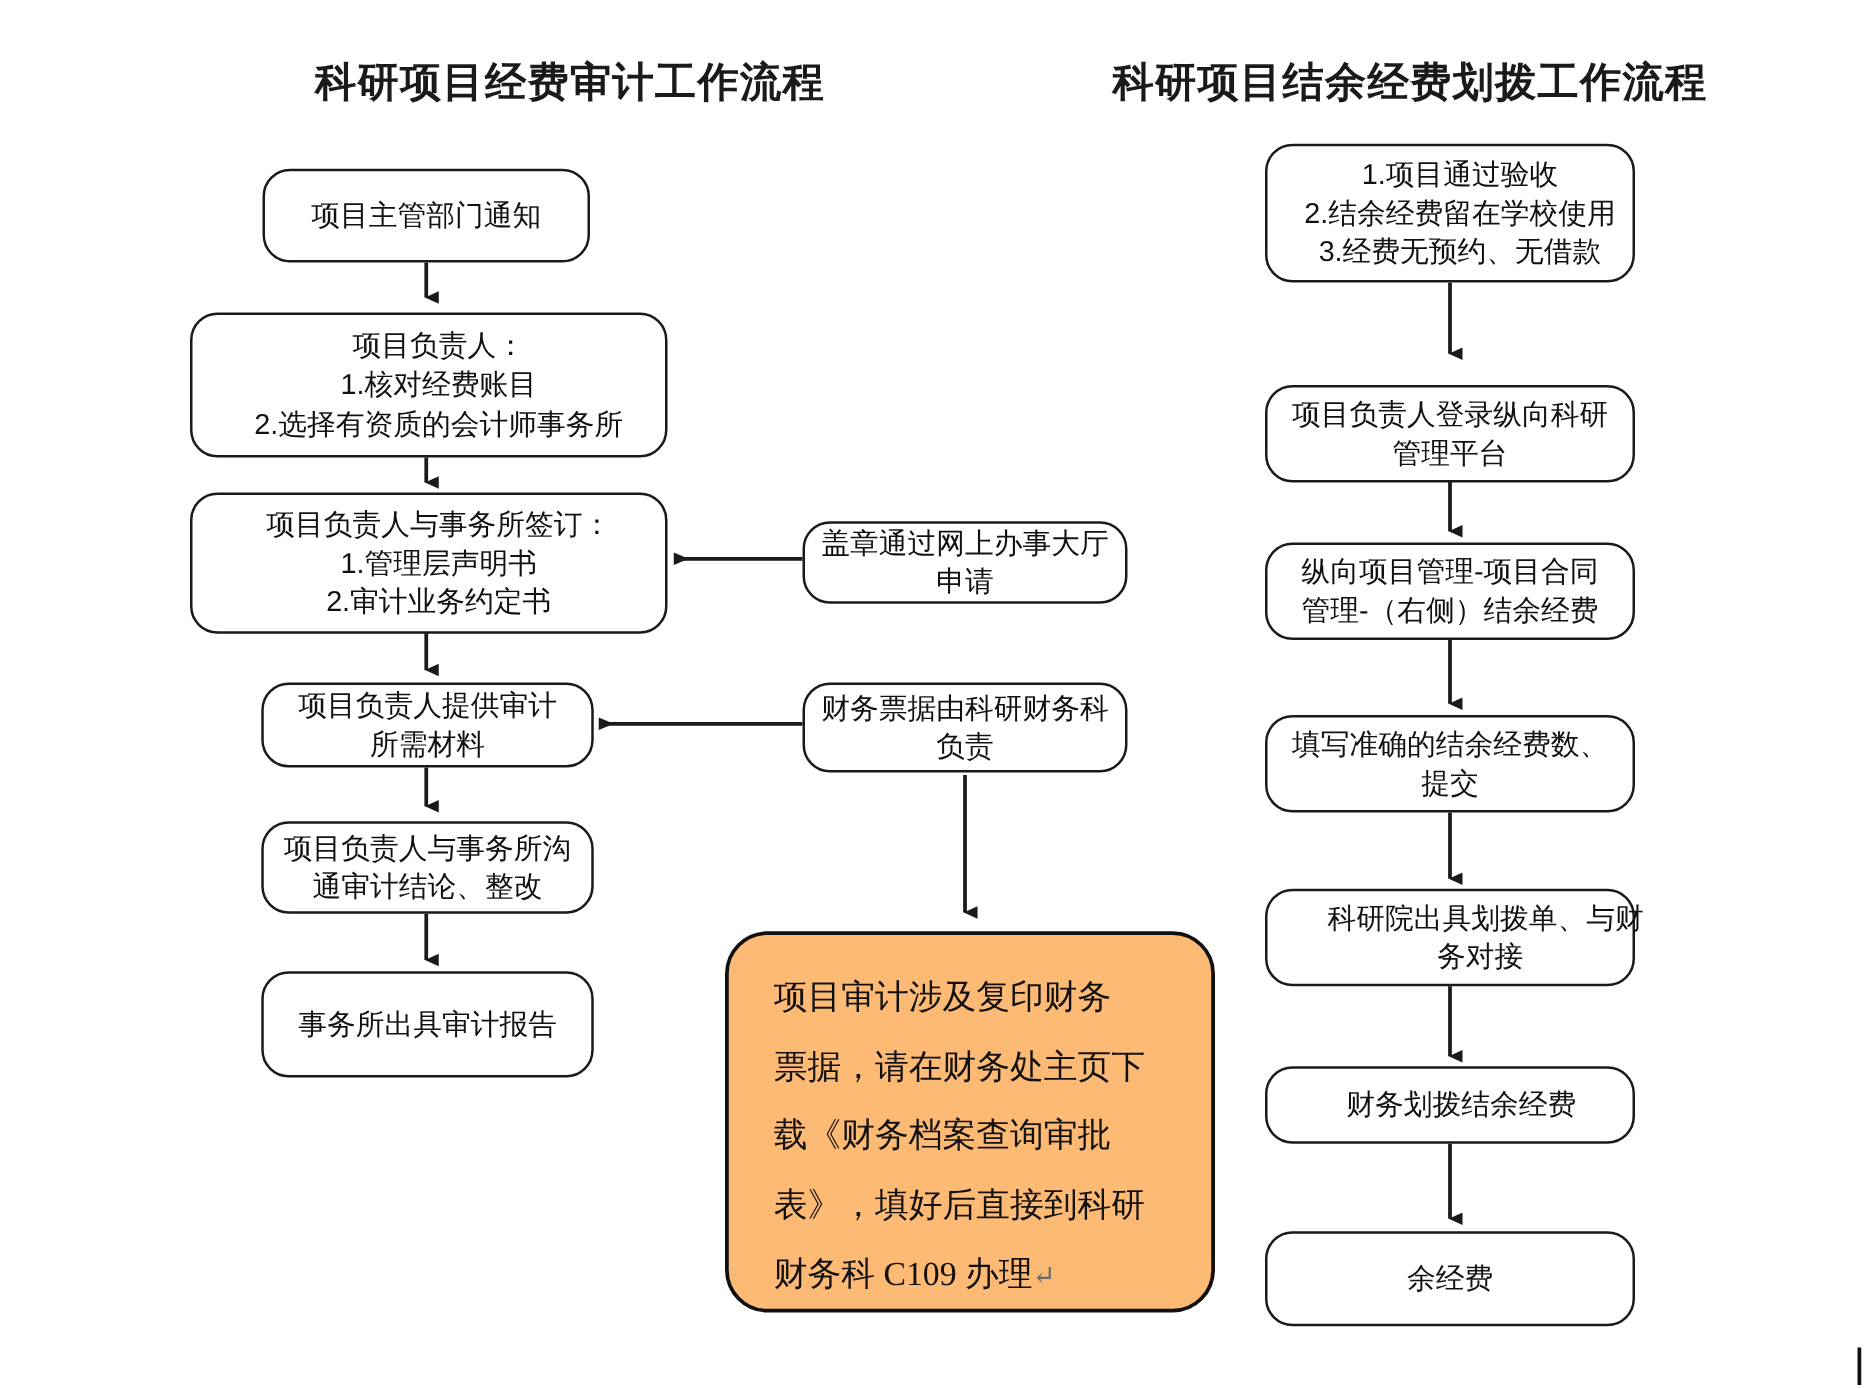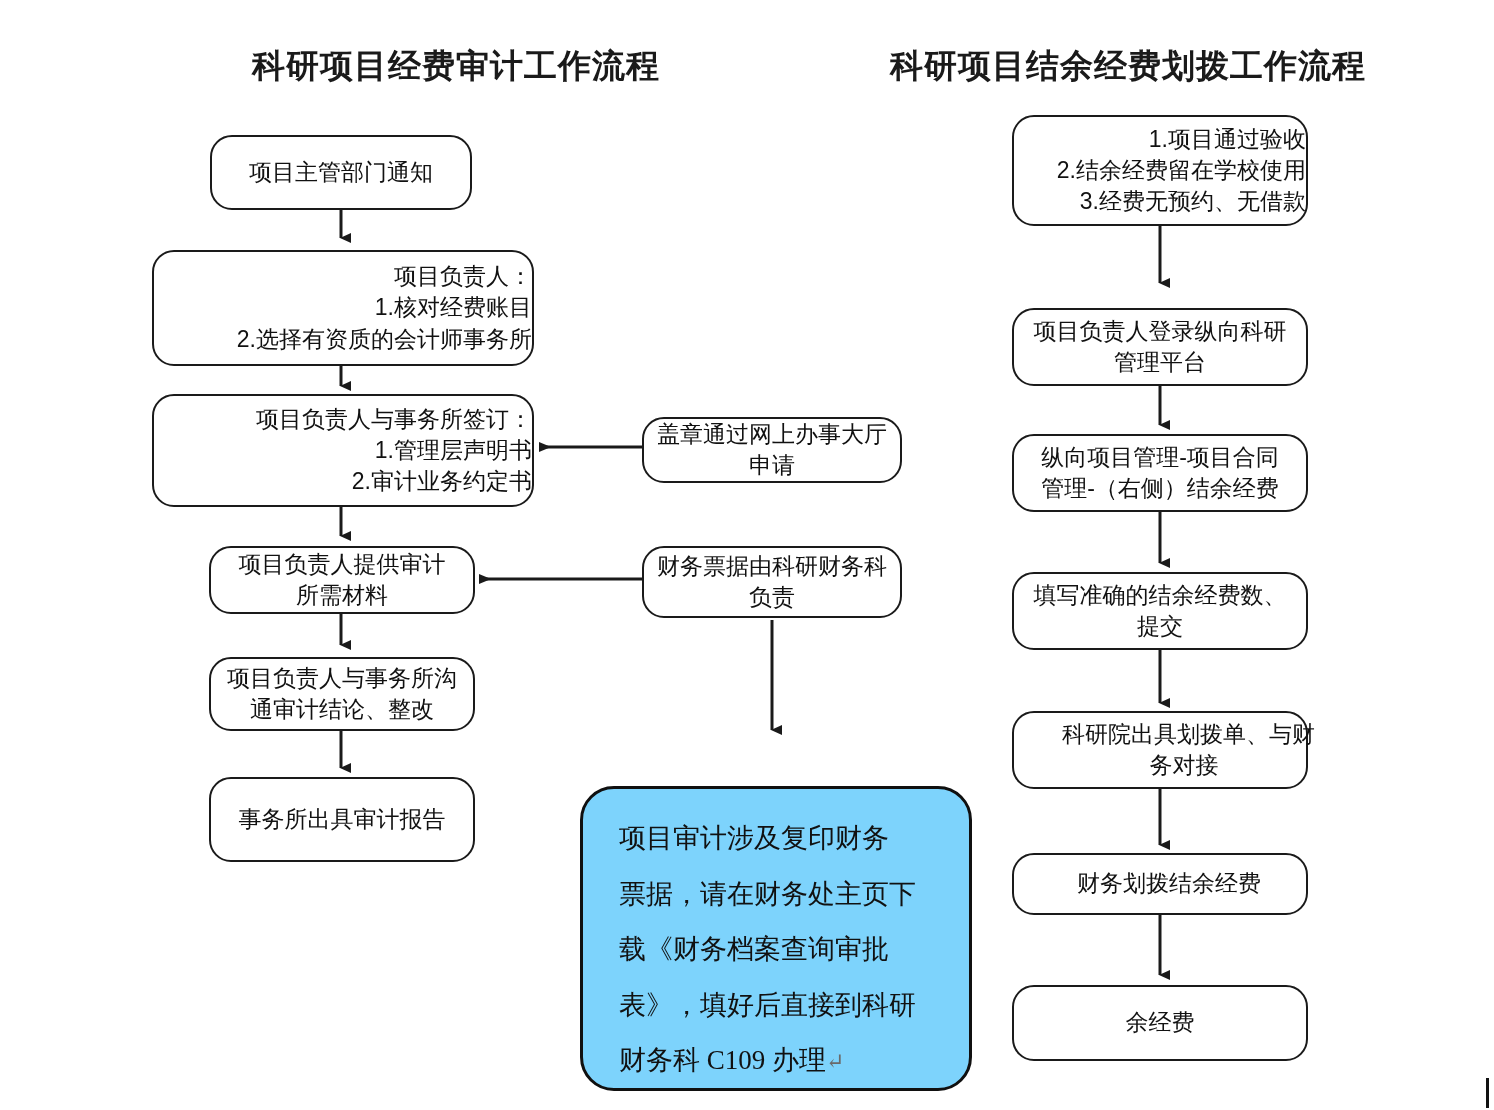--- a/index.html
+++ b/index.html
@@ -38,35 +38,34 @@
     background: #ffffff;
     display: flex;
     flex-direction: column;
     justify-content: center;
     color: #111111;
     font-size: 23px;
     line-height: 1.36;
     font-family: "Liberation Sans", "DejaVu Sans", sans-serif;
   }
   .node.center { text-align: center; }
-  .node.left   { align-items: flex-end; text-align: left; padding-left: 16px; }
+  .node.left   { align-items: center; text-align: left; padding-left: 16px; }
   .node .ln { display: block; white-space: nowrap; }
   .note {
     position: absolute;
     box-sizing: border-box;
     border: 3.5px solid #101010;
     border-radius: 34px;
-    background: #7dd3fc;
+    background: #fdba74;
     font-family: "Liberation Serif", "DejaVu Serif", serif;
     font-size: 27px;
     line-height: 2.06;
     color: #111111;
     text-align: left;
     padding: 22px 30px 10px 36px;
-    margin-top: 41px;
   }
   .note .ln { display: block; white-space: nowrap; }
   .note .pilcrow { color: #6a6a6a; font-size: 22px; }
   .caret {
     position: absolute;
     width: 3px;
     background: #111111;
   }
 </style>
 </head>

